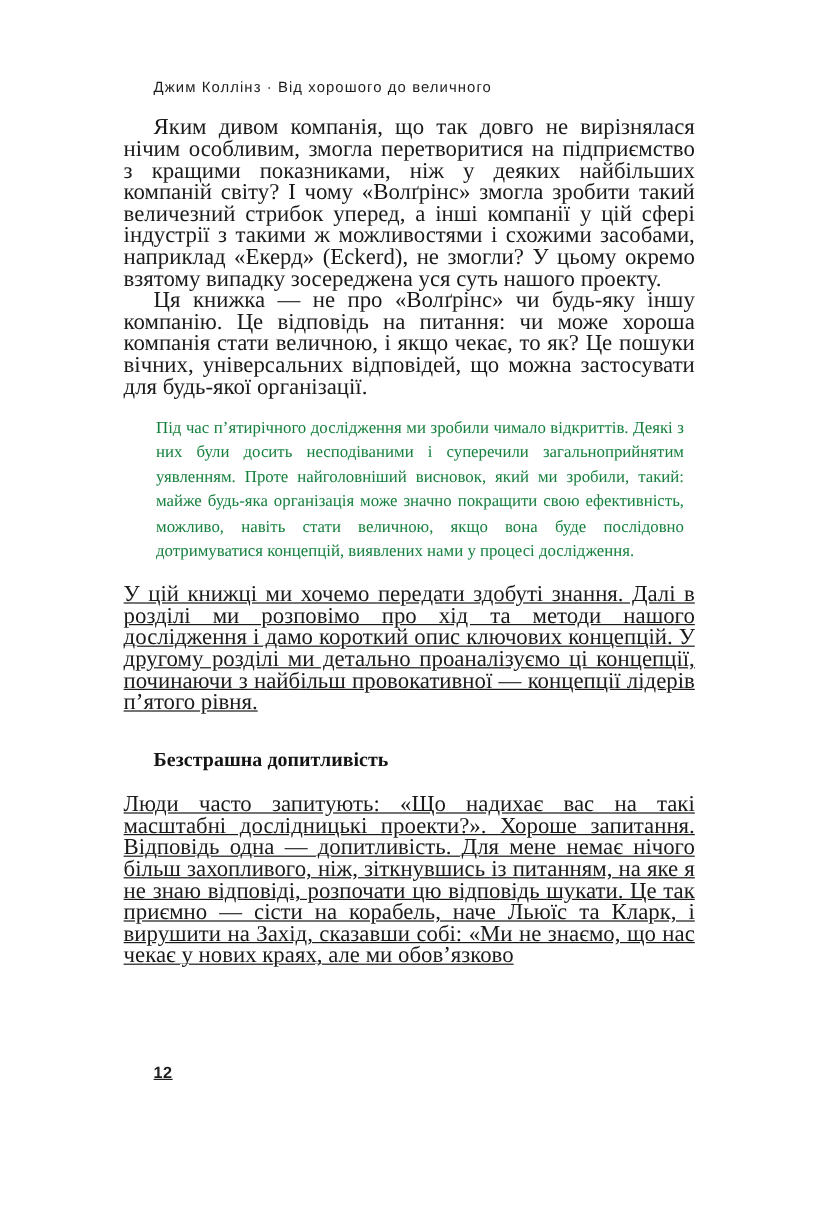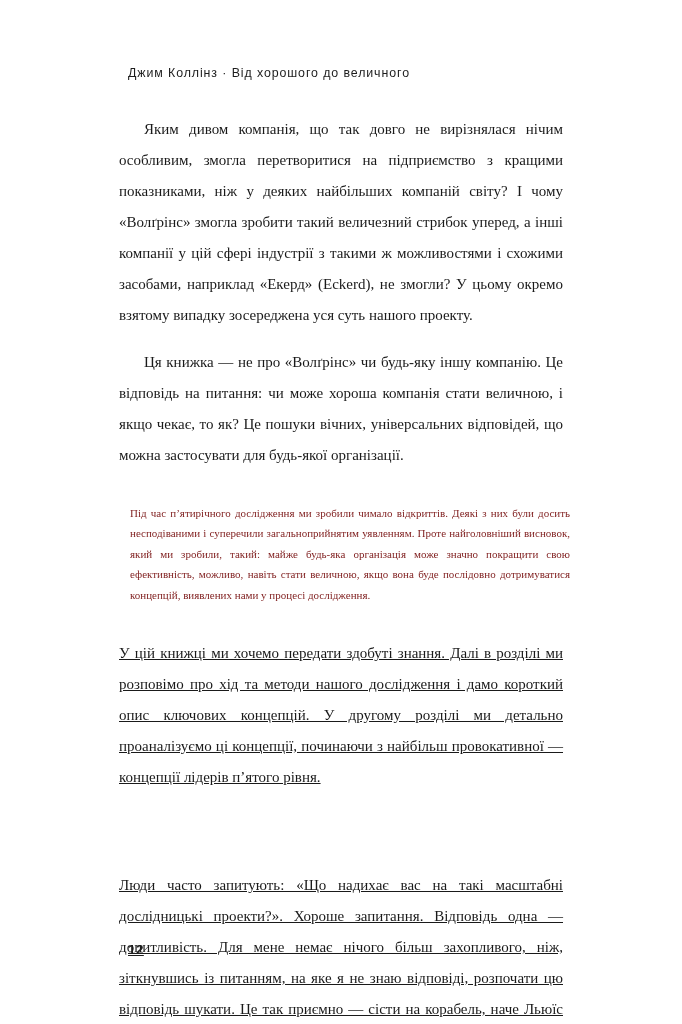--- a/index.html
+++ b/index.html
@@ -39,23 +39,23 @@
 
   
   .content {
     position: absolute;
     top: 98px;
     left: 103px;
     width: 476px;
   }
 
   p.body-par {
-    margin: 16px;
-    font-size: 15px;
-    line-height: 31px;
+    margin: 0;
+    font-size: 19px;
+    line-height: 18px;
     text-align: justify;
     text-justify: inter-word;
     hyphens: manual;
     -webkit-hyphens: manual;
     color: #1a1a1a;
   }
 
   p.indent {
     text-indent: 25px;
   }
@@ -68,25 +68,25 @@
   
   .sp-blockquote-before { height: 16px; }
   .sp-blockquote-after  { height: 17px; }
   .sp-heading-before    { height: 27px; }
   .sp-heading-after     { height: 18px; }
 
   
   blockquote.quote {
     margin: 0 9px 0 27px;
     padding: 0;
-    font-size: 11px;
+    font-size: 14px;
     line-height: 20.4px;
     text-align: justify;
     text-justify: inter-word;
-    color: #7f1d1d;
+    color: #15803d;
   }
   blockquote.quote p {
     margin: 0;
     text-indent: 0;
   }
 
   
   h2.section-heading {
     margin: 0;
     padding-left: 25px;
@@ -94,21 +94,21 @@
     line-height: 22px;
     font-weight: 700;
     color: #141414;
     letter-spacing: 0.05px;
   }
 
   
   .folio {
     position: absolute;
     left: 128px;
-    top: 942px;
+    top: 886px;
     font-family: "Liberation Sans", "DejaVu Sans", sans-serif;
     font-size: 13.5px;
     font-weight: 700;
     color: #1d1d1d;
     letter-spacing: 0.4px;
     text-decoration: underline;
   }
 </style>
 </head>
 <body>
@@ -128,20 +128,21 @@
     <blockquote class="quote">
       <p>Під час п’ятирічного дослідження ми зробили чимало відкриттів. Деякі з них були досить несподіваними і суперечили загальноприйнятим уявленням. Проте найголовніший висновок, який ми зробили, такий: майже будь-яка організація може значно покращити свою ефективність, можливо, навіть стати величною, якщо вона буде послідовно дотримуватися концепцій, виявлених нами у процесі дослідження.</p>
     </blockquote>
 
     <div class="sp-blockquote-after"></div>
 
     <p class="body-par noindent">У цій книжці ми хочемо передати здобуті знання. Далі в розділі ми розповімо про хід та методи нашого дослідження і дамо короткий опис ключових концепцій. У другому розділі ми детально проаналізуємо ці концепції, починаючи з найбільш провокативної — концепції лідерів п’ятого рівня.</p>
 
     <div class="sp-heading-before"></div>
 
+    <h2 class="section-heading">Безстрашна допитливість</h2>
 
     <div class="sp-heading-after"></div>
 
     <p class="body-par noindent">Люди часто запитують: «Що надихає вас на такі масштабні дослідницькі проекти?». Хороше запитання. Відповідь одна — допитливість. Для мене немає нічого більш захопливого, ніж, зіткнувшись із питанням, на яке я не знаю відповіді, розпочати цю відповідь шукати. Це так приємно — сісти на корабель, наче Льюїс та Кларк, і вирушити на Захід, сказавши собі: «Ми не знаємо, що нас чекає у нових краях, але ми обов’язково</p>
 
   </div>
 
   <div class="folio">12</div>
 
 </div>

